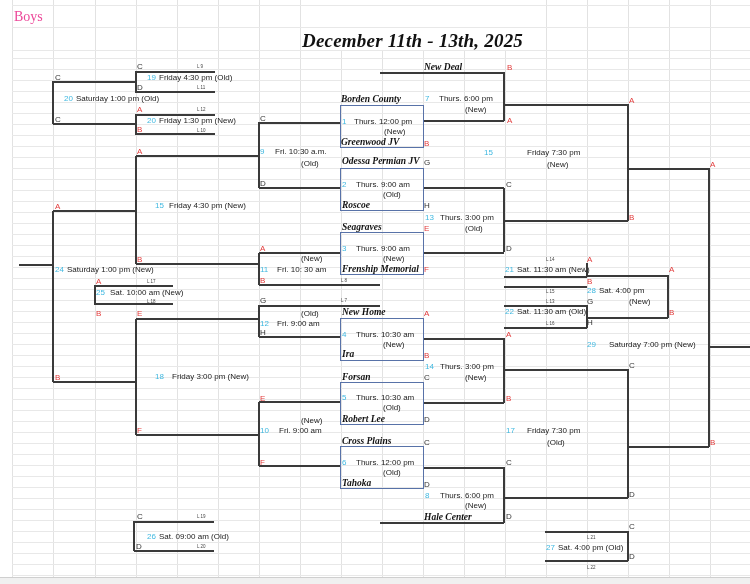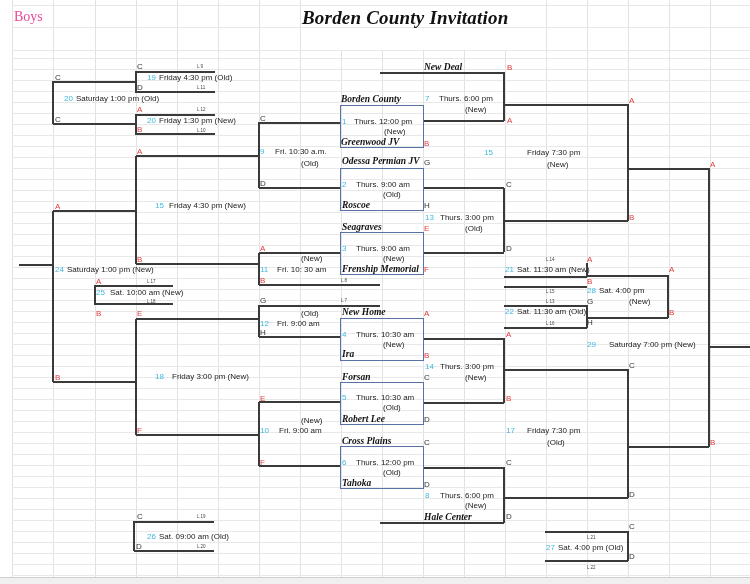--- a/index.html
+++ b/index.html
@@ -90,21 +90,21 @@
   <div class="gh" style="top:498px"></div>
   <div class="gh" style="top:509px"></div>
   <div class="gh" style="top:520px"></div>
   <div class="gh" style="top:531px"></div>
   <div class="gh" style="top:542px"></div>
   <div class="gh" style="top:553px"></div>
   <div class="gh" style="top:564px"></div>
   <div class="gh" style="top:575px"></div>
 
   <div class="boys">Boys</div>
-  <div class="title" style="left:302px;top:7px">Borden County Invitation</div>
+  <div class="title" style="left:302px;top:30px">December 11th - 13th, 2025</div>
 
   <div class="ln" style="left:380px;top:72px;width:124px;height:1.5px"></div>
   <div class="team" style="left:424px;top:62px">New Deal</div>
   <span class="seed red" style="left:507px;top:63px">B</span>
 
   <div class="team" style="left:341px;top:94px">Borden County</div>
   <div class="box" style="left:340px;top:105px;width:84px;height:43px"></div>
   <span class="t num" style="left:342px;top:117px">1</span>
   <span class="t" style="left:354px;top:117px">Thurs. 12:00 pm</span>
   <span class="t" style="left:384px;top:127px">(New)</span>

